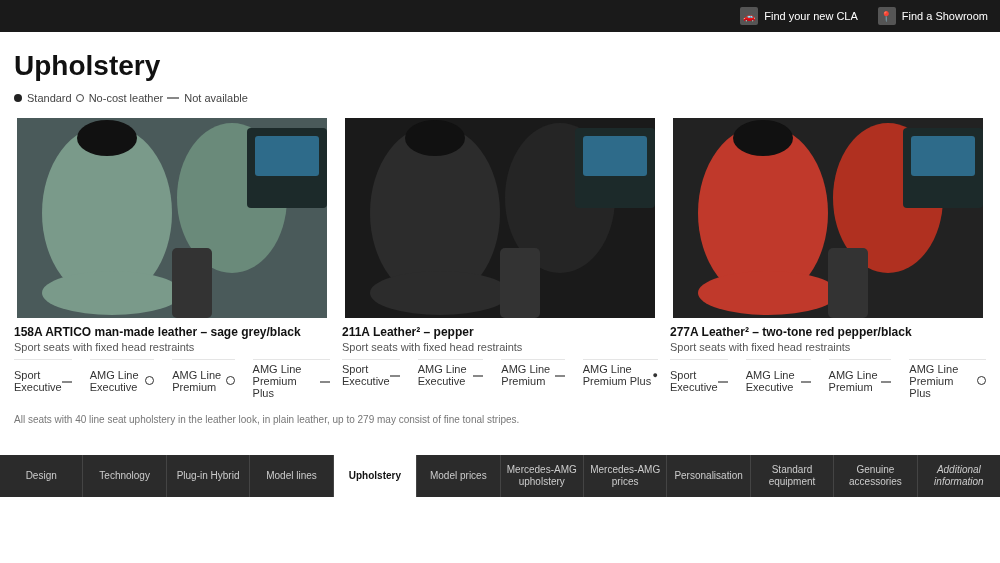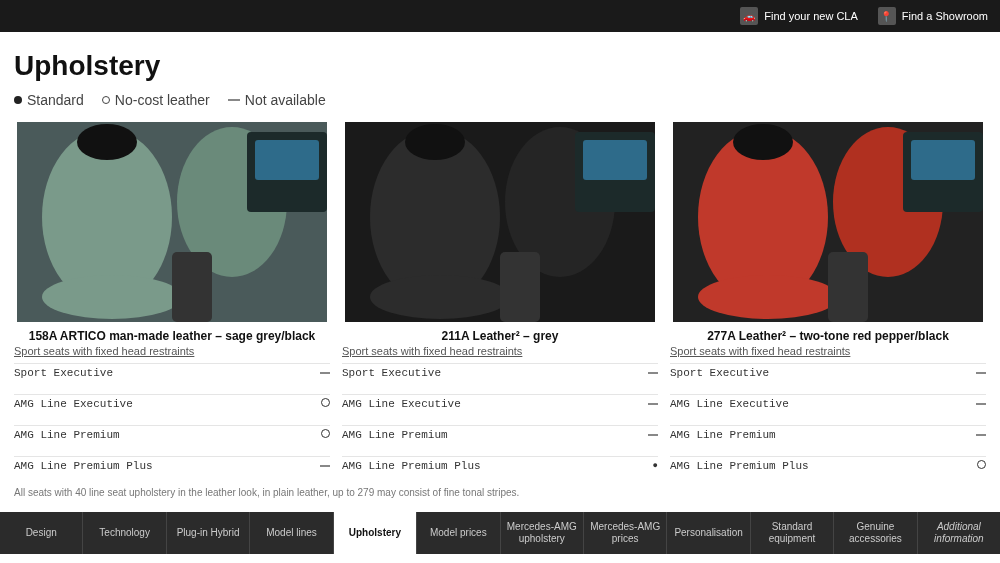--- a/index.html
+++ b/index.html
@@ -41,22 +41,22 @@
     }
     .page-title {
       font-size: 28px;
       font-weight: 700;
       margin-bottom: 10px;
       color: #111;
     }
     .legend {
       display: flex;
       align-items: flex-start;
-      gap: 18px;
-      font-size: 14px;
+      gap: 4px;
+      font-size: 11px;
       color: #444;
       margin-bottom: 14px;
     }
     .legend-item {
       display: flex;
       align-items: center;
       gap: 5px;
     }
     .legend-dot {
       width: 8px;
@@ -89,50 +89,47 @@
     .card {
       display: flex;
       flex-direction: column;
     }
     .card-title {
       font-size: 12px;
       font-weight: 700;
       margin-top: 7px;
       margin-bottom: 2px;
       color: #111;
-      text-align: center;
     }
     .card-subtitle {
       font-size: 11px;
       color: #555;
       margin-bottom: 6px;
-      text-decoration: underline;
     }
     .card-rows {
       display: flex;
-      flex-direction: column;
-      gap: 12px;
-      font-family: Liberation Mono, monospace;
+      flex-direction: row;
+      gap: 18px;
     }
     .card-row {
       display: flex;
       justify-content: space-between;
       align-items: center;
       font-size: 11px;
       color: #333;
       border-top: 1px solid #e5e5e5;
       padding: 3px 0;
     }
     .indicator-circle { display: inline-block; width: 9px; height: 9px; border-radius: 50%; border: 1.5px solid #333; }
     .indicator-dash { display: inline-block; width: 10px; height: 1.5px; background: #888; vertical-align: middle; }
 
     .disclaimer {
       font-size: 10px;
       color: #777;
-      margin-bottom: 4px;
+      margin-bottom: 20px;
     }
 
     
     .bottom-nav {
       background: #2b2b2b;
       display: flex;
       align-items: stretch;
       height: 42px;
       overflow: hidden;
     }
@@ -232,21 +229,21 @@
         <svg class="seat-img" viewBox="0 0 310 200">
           <rect width="310" height="200" fill="#1a1a1a"></rect>
           <ellipse cx="90" cy="95" rx="65" ry="88" fill="#2c2c2c"></ellipse>
           <ellipse cx="90" cy="20" rx="30" ry="18" fill="#111"></ellipse>
           <ellipse cx="95" cy="175" rx="70" ry="22" fill="#2c2c2c"></ellipse>
           <ellipse cx="215" cy="80" rx="55" ry="75" fill="#252525"></ellipse>
           <rect x="155" y="130" width="40" height="70" rx="5" fill="#333"></rect>
           <rect x="230" y="10" width="80" height="80" rx="4" fill="#1c2a2a"></rect>
           <rect x="238" y="18" width="64" height="40" rx="3" fill="#2e6b8a"></rect>
         </svg>
-        <div class="card-title">211A  Leather² – grey</div>
+        <div class="card-title">211A  Leather² – pepper</div>
         <div class="card-subtitle">Sport seats with fixed head restraints</div>
         <div class="card-rows">
           <div class="card-row">
             <span>Sport Executive</span>
             <span><span class="indicator-dash"></span></span>
           </div>
           <div class="card-row">
             <span>AMG Line Executive</span>
             <span><span class="indicator-dash"></span></span>
           </div>

